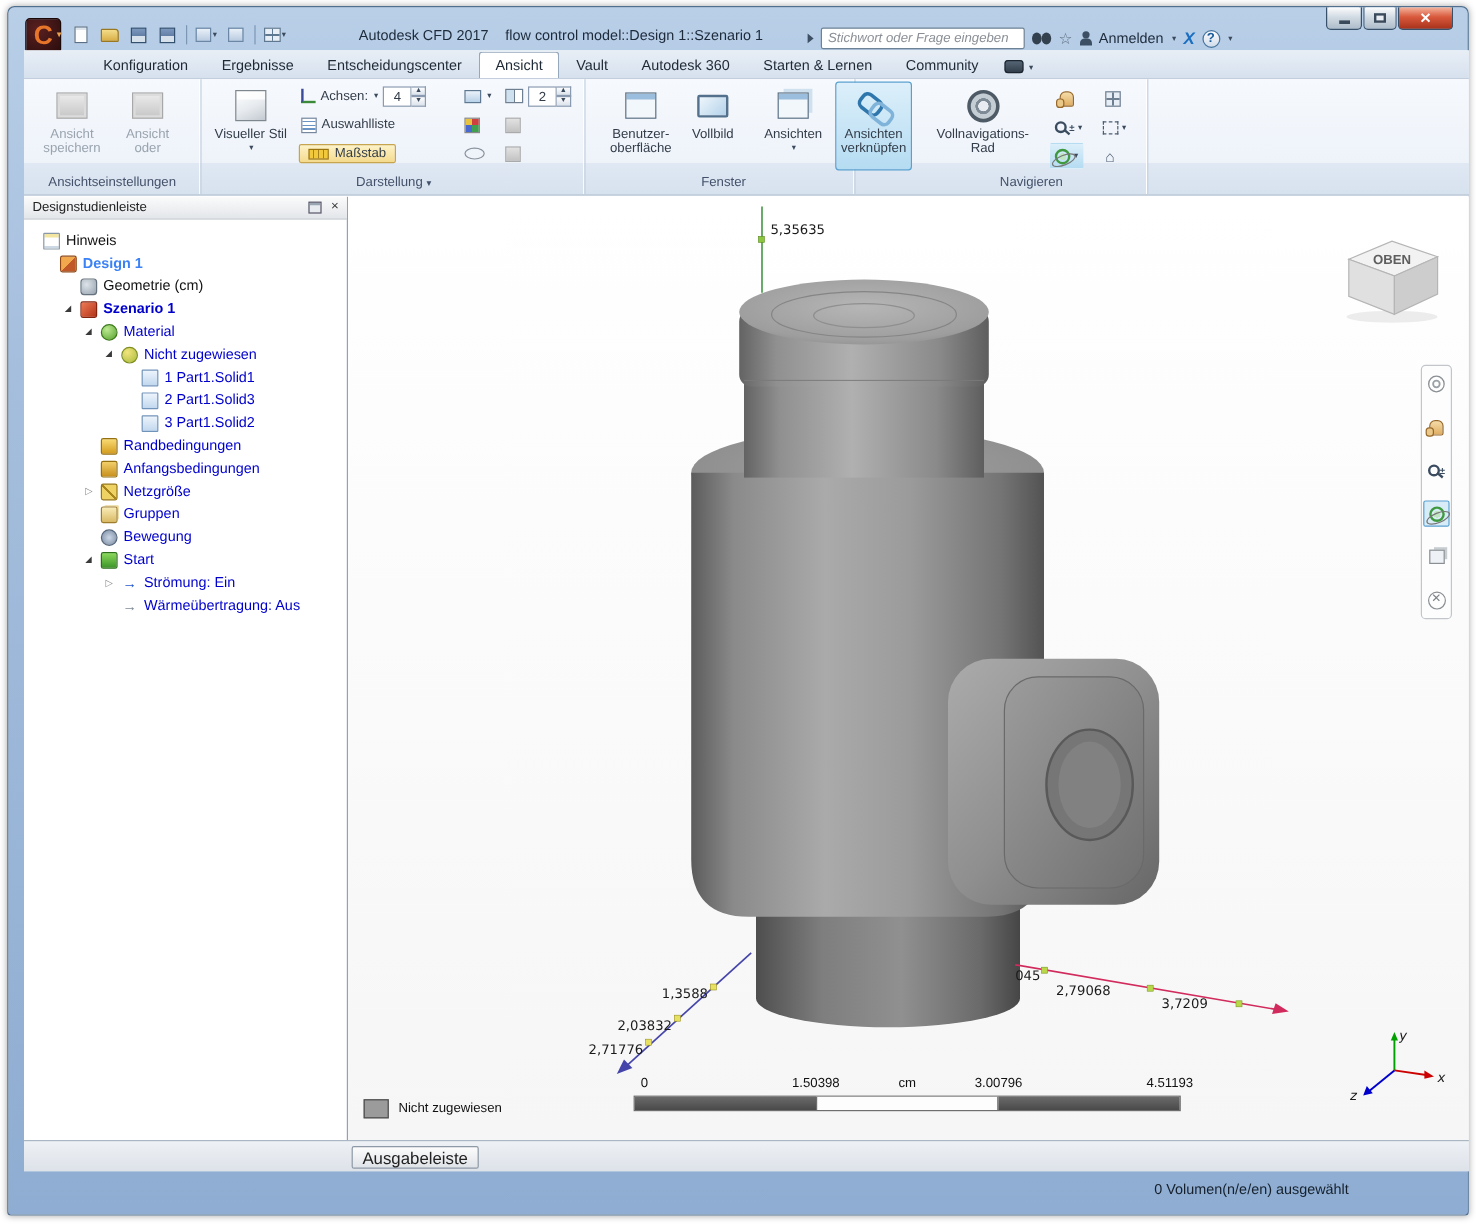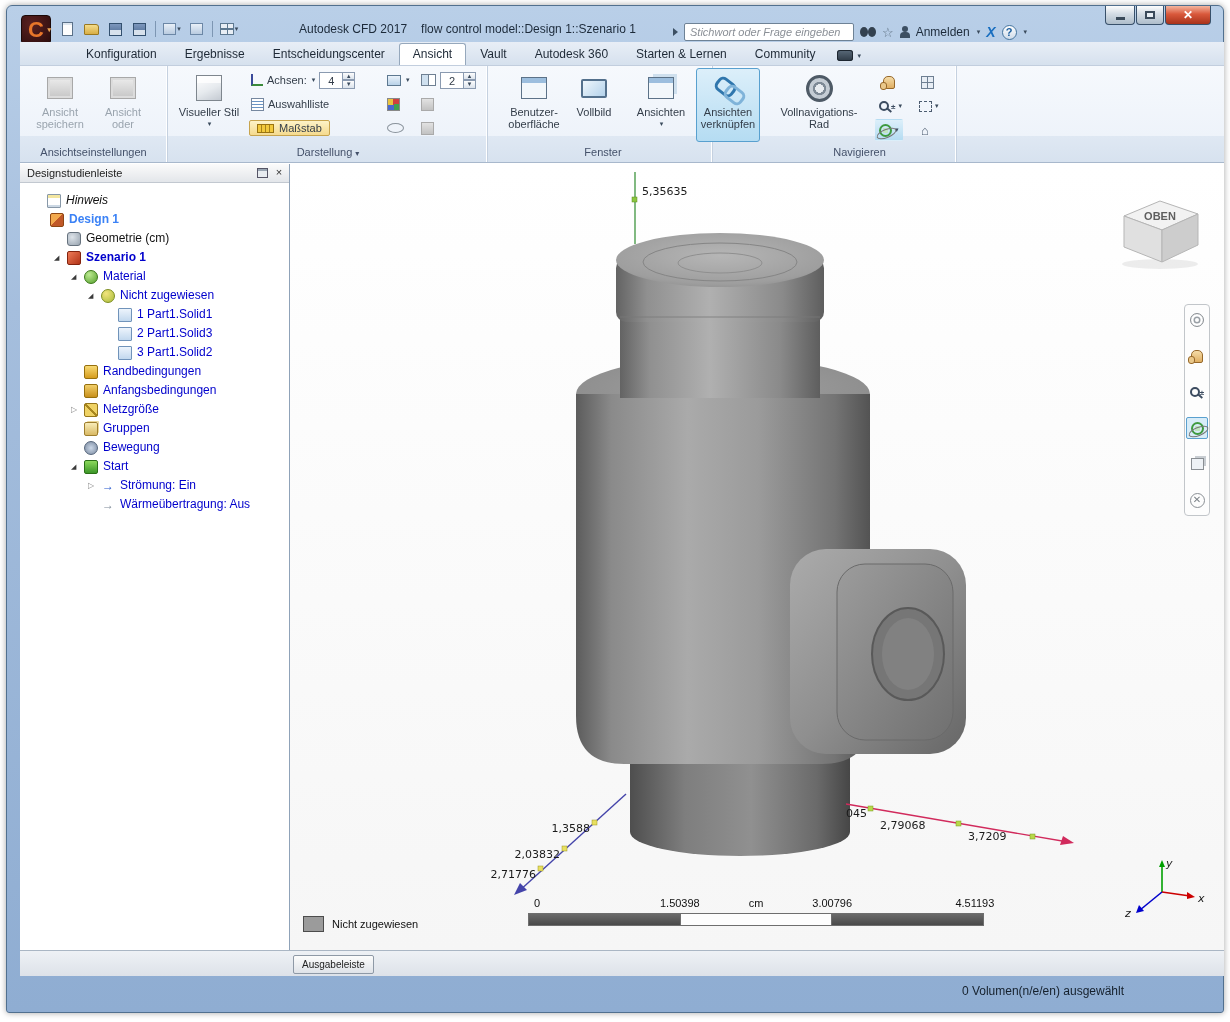--- a/index.html
+++ b/index.html
@@ -167,21 +167,21 @@
   #scalebar{left:238px;top:733px;width:456px;position:absolute}
   #scalebar .lbls{position:relative;height:14px;font-size:11px;color:#111}
   #scalebar .lbls span{position:absolute;transform:translateX(-50%);white-space:nowrap}
   #scalebar .bar{height:13px;border:1px solid #6e6e6e;display:flex;margin-top:2px}
   #scalebar .seg{flex:1}
   .seg.dark{background:linear-gradient(#6a6a6a,#4a4a4a)}
   .seg.lite{background:#fdfdfd;border-left:1px solid #6e6e6e;border-right:1px solid #6e6e6e}
 
   
   #bottomstrip{left:0;top:908px;width:1204px;height:26px;background:linear-gradient(#eef1f5,#dde2e9);border-top:1px solid #aab6c4}
-  #outputbtn{position:absolute;left:3px;top:4px;height:19px;padding:0 8px;font-size:10px;color:#222;
+  #outputbtn{position:absolute;left:3px;top:4px;height:19px;padding:0 8px;font-size:14px;color:#222;
     background:linear-gradient(#fcfcfc,#dfe3e8);border:1px solid #8e99a6;border-radius:2px;display:flex;align-items:center}
   #statusbar{left:13px;top:974px;width:1204px;height:24px;font-size:12px;color:#15202c;text-align:right;padding-right:100px;line-height:22px;position:absolute}
 </style>
 </head>
 <body>
 
 <div id="frame">
 
   <div id="logo" class="abs">C<span class="dd">▾</span></div>
   <div class="qat abs">
@@ -404,21 +404,21 @@
     </div>
 
     <div id="panel" class="abs">
       <div id="panelhdr">
         <span>Designstudienleiste</span>
         <span class="sp"></span>
         <span class="ph-pin"></span>
         <span class="ph-x"></span>
       </div>
       <div id="design-tree">
-          <div class="trow" style="padding-left: 14px; font-style: italic;">
+          <div class="trow" style="padding-left: 3px;">
             <span class="texp"></span>
             <span class="ticon ti-note"></span>
             <span class="tlab black">Hinweis</span>
           </div>
           <div class="trow" style="padding-left: 17px;">
             <span class="texp"></span>
             <span class="ticon ti-design"></span>
             <span class="tlab bold-black">Design 1</span>
           </div>
           <div class="trow" style="padding-left: 34px;">

